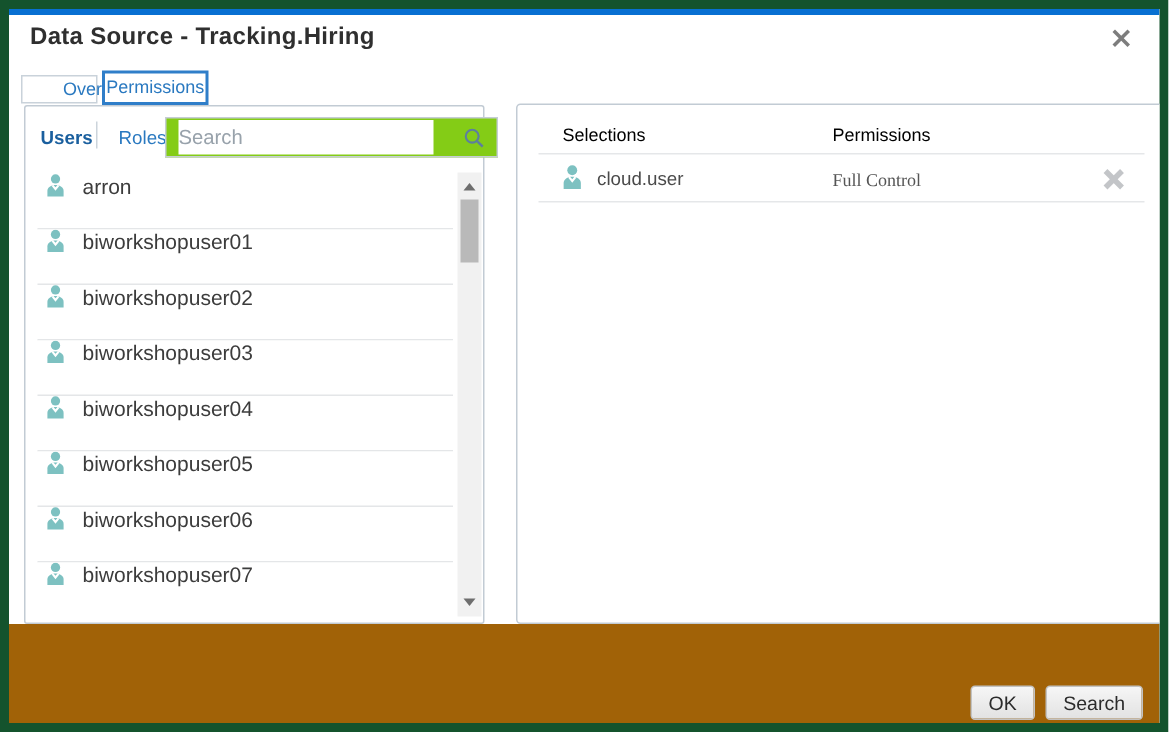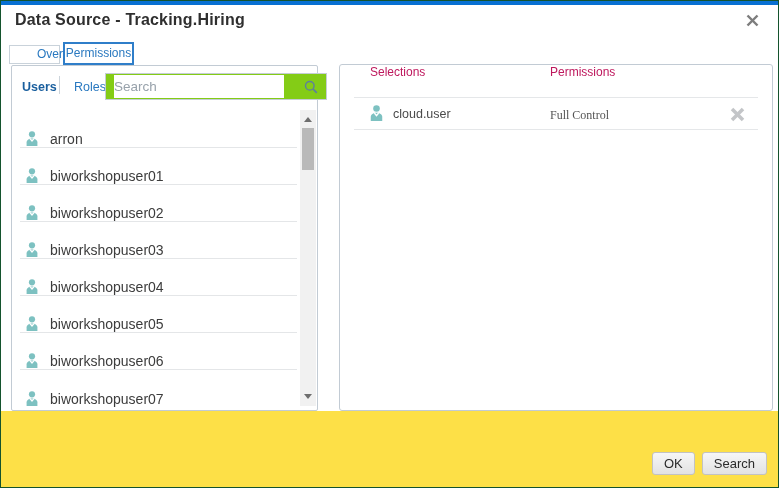--- a/index.html
+++ b/index.html
@@ -1,19 +1,19 @@
 <!DOCTYPE html>
 <html><head>
 <meta charset="utf-8">
 <style>
   * { box-sizing: border-box; margin: 0; padding: 0; }
   body { font-family: "Liberation Sans", sans-serif; background: #e9e9e9; }
   .dialog {
     position: relative; width: 779px; height: 488px;
-    background: #ffffff; border: 1px solid #14532d; overflow: hidden;
+    background: #ffffff; border: 6px solid #14532d; overflow: hidden;
   }
   .topbar { position: absolute; top: 0; left: 0; right: 0; height: 4px; background: #0870d2; }
   .title {
     position: absolute; left: 14px; top: 10px;
     font-size: 16px; font-weight: bold; color: #2f2f2f; letter-spacing: .2px;
   }
   .close-x { position: absolute; right: 19px; top: 13px; width: 13px; height: 13px; cursor: pointer; }
 
   
   .tab {
@@ -38,52 +38,52 @@
   .searchbox input {
     position: absolute; left: 8px; top: 1px; width: 170px; height: 23px;
     border: none; outline: none; font-size: 13.5px; color: #555;
     font-family: "Liberation Sans", sans-serif;
   }
   .searchbox input::placeholder { color: #98a2ab; opacity: 1; }
   .search-icon { position: absolute; right: 7px; top: 5px; width: 16px; height: 16px; cursor: pointer; }
 
   .user-list { position: absolute; left: 0; top: 45px; right: 18px; }
   .user-row {
-    display: flex; align-items: flex-end; height: 37px;
+    display: flex; align-items: flex-start; height: 37px;
     margin: 0 2px 0 8px; padding-left: 4px;
     border-bottom: 1px solid #e4e6e8; cursor: pointer; background: #fff;
   }
   .user-row:last-child { border-bottom: none; }
   .user-row .person { width: 16px; height: 16px; margin-right: 10px; flex: 0 0 16px; }
   .user-row span { font-size: 14px; color: #3c3c3c; }
 
   
   .scrollbar { position: absolute; top: 44px; right: 1px; bottom: 4px; width: 16px; background: #f1f1f1; }
   .scroll-arrow { position: absolute; left: 4px; width: 0; height: 0; cursor: pointer; }
   .scroll-arrow.up { top: 7px; border-left: 4px solid transparent; border-right: 4px solid transparent; border-bottom: 5px solid #6e6e6e; }
   .scroll-arrow.down { bottom: 7px; border-left: 4px solid transparent; border-right: 4px solid transparent; border-top: 5px solid #6e6e6e; }
   .scroll-thumb { position: absolute; top: 18px; left: 2px; width: 12px; height: 42px; background: #b9b9b9; cursor: pointer; }
 
   
   .right-panel {
     position: absolute; left: 338px; top: 63px; width: 434px; height: 347px;
     border: 1px solid #c2cbd4; border-radius: 3px; background: #fff;
   }
-  .col-header { position: absolute; top: 0; font-size: 12px; color: #be185d; }
+  .col-header { position: absolute; top: 13px; font-size: 12px; color: #000000; }
   .col-header.sel { left: 30px; }
   .col-header.perm { left: 210px; }
   .sel-rows { position: absolute; left: 14px; right: 14px; top: 32px; }
   .sel-row { position: relative; height: 33px; border-top: 1px solid #e5e7e9; border-bottom: 1px solid #e5e7e9; }
   .sel-row .person { position: absolute; left: 14px; top: 7px; width: 17px; height: 17px; }
   .sel-name { position: absolute; left: 39px; top: 9px; font-size: 12.5px; color: #4a4a4a; }
   .sel-perm { position: absolute; left: 196px; top: 10px; font-size: 12px; color: #555; cursor: pointer; font-family: Liberation Serif, serif; }
   .remove-x { position: absolute; right: 12px; top: 8px; width: 17px; height: 17px; cursor: pointer; }
 
   
-  .footer { position: absolute; left: 0; right: 0; top: 410px; bottom: 0; background: #fde047; }
+  .footer { position: absolute; left: 0; right: 0; top: 410px; bottom: 0; background: #a16207; }
   .footer-buttons { position: absolute; right: 11px; top: 41px; display: flex; gap: 7px; }
   .btn {
     height: 23px; padding: 0 11px; font-size: 13px; color: #2b2b2b;
     background: linear-gradient(#f6f6f6, #e2e2e2); border: 1px solid #c2c2c2;
     border-radius: 3px; cursor: pointer; font-family: "Liberation Sans", sans-serif;
   }
 </style>
 </head>
 <body>
 

